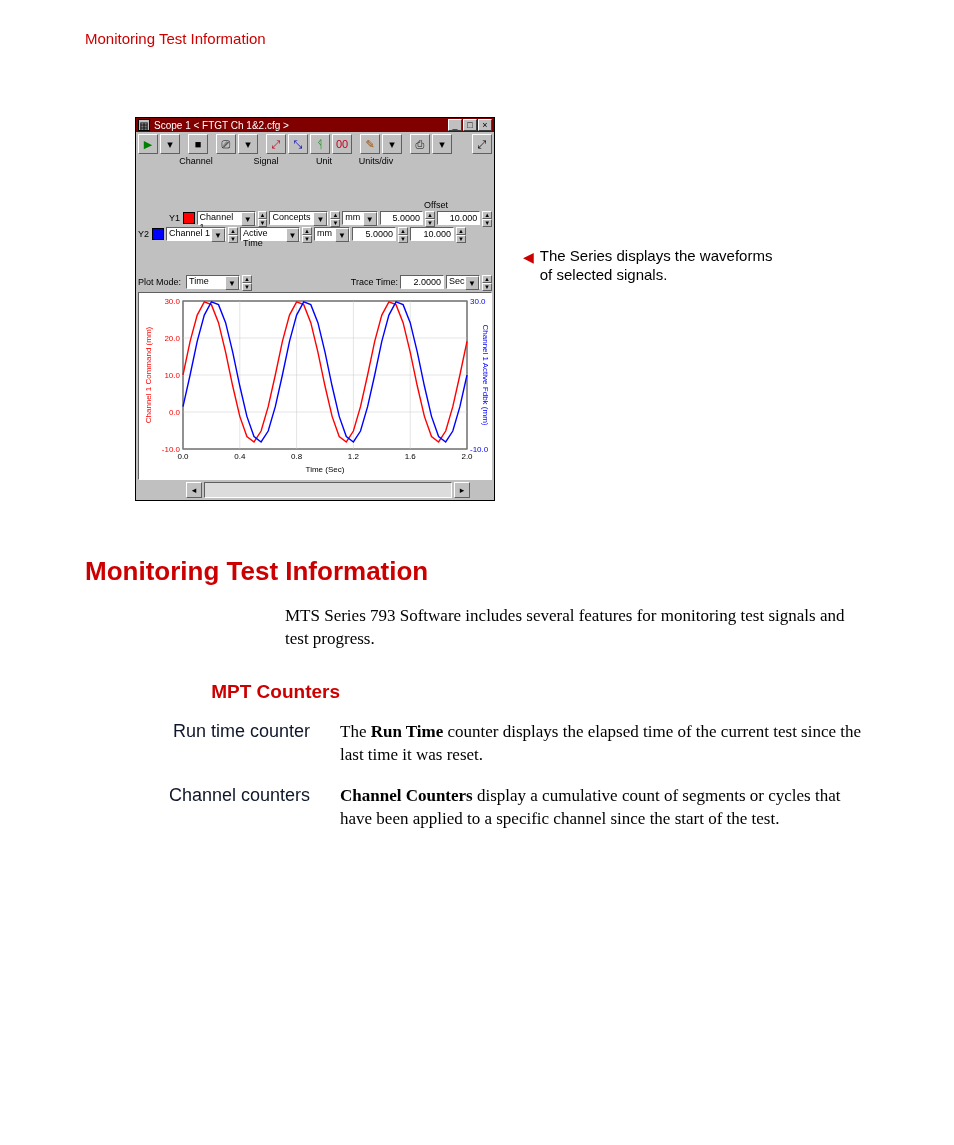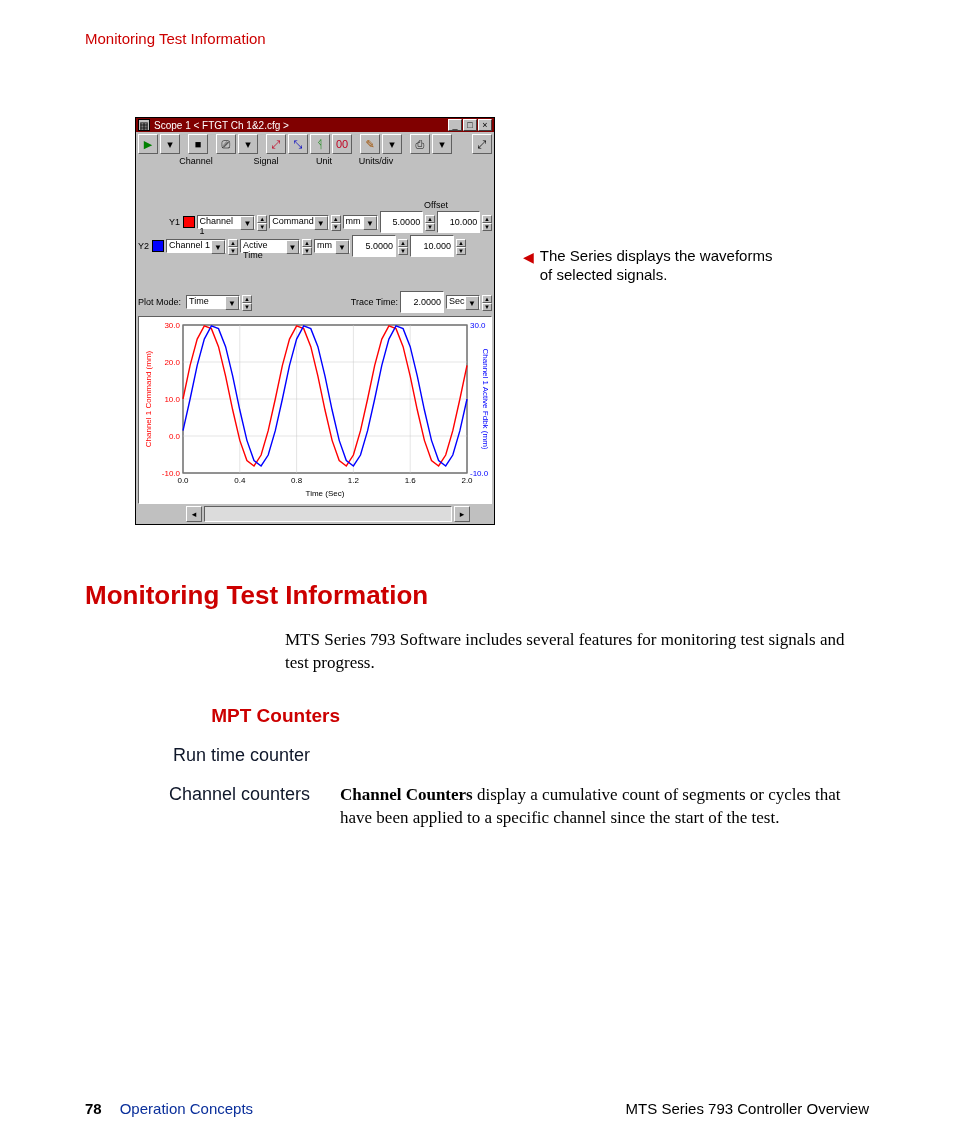--- a/index.html
+++ b/index.html
@@ -112,21 +112,21 @@
     font-size:9px;
   }
   .dd .arr {
     width:12px; height:12px; background:#c0c0c0;
     border-top:1px solid #fff; border-left:1px solid #fff;
     border-right:1px solid #606060; border-bottom:1px solid #606060;
     display:flex;align-items:center;justify-content:center;
     font-size:8px;
   }
   .numbox {
-    height:22px; background:#fff;
+    height:14px; background:#fff;
     border-top:1px solid #606060; border-left:1px solid #606060;
     border-right:1px solid #fff; border-bottom:1px solid #fff;
     padding:0 2px; box-sizing:border-box;
     display:flex; align-items:center; justify-content:flex-end;
     font-size:9px;
   }
   .spin {
     width:10px; height:14px; display:flex; flex-direction:column;
   }
   .spin div{
@@ -289,21 +289,21 @@
         <div class="pcb" style="background:#ff0000;"></div>
         <div class="dd" style="width:60px;">
             <span>Channel 1</span>
             <span class="arr">▼</span>
           </div>
         <div class="spin">
             <div>▲</div>
             <div>▼</div>
           </div>
         <div class="dd" style="width:60px;">
-            <span>Command</span>
+            <span>Concepts</span>
             <span class="arr">▼</span>
           </div>
         <div class="spin">
             <div>▲</div>
             <div>▼</div>
           </div>
         <div class="dd" style="width:36px;">
             <span>mm</span>
             <span class="arr">▼</span>
           </div>
@@ -432,30 +432,26 @@
   </div>
 
   <h1 class="section-heading">Monitoring Test Information</h1>
 
   <p class="body-para">MTS Series 793 Software includes several features for monitoring test signals and test progress.</p>
 
   <h2 class="sub-heading">MPT Counters</h2>
 
   <div class="def-row">
     <div class="def-term">Run time counter</div>
+    <div class="def-body">
+      The <b>Run Time</b><span> counter displays the elapsed time of the current test since the last time it was reset.</span>
+    </div>
   </div>
 
   <div class="def-row">
     <div class="def-term">Channel counters</div>
     <div class="def-body">
       <b>Channel Counters</b><span> display a cumulative count of segments or cycles that have been applied to a specific channel since the start of the test.</span>
     </div>
   </div>
 
-  <div class="footer">
-    <div class="left-group">
-      <span class="pagenum">78</span>
-      <span class="section-foot">Operation Concepts</span>
-    </div>
-    <span class="doc-title">MTS Series 793 Controller Overview</span>
-  </div>
 
 </div>
 
 </body></html>

